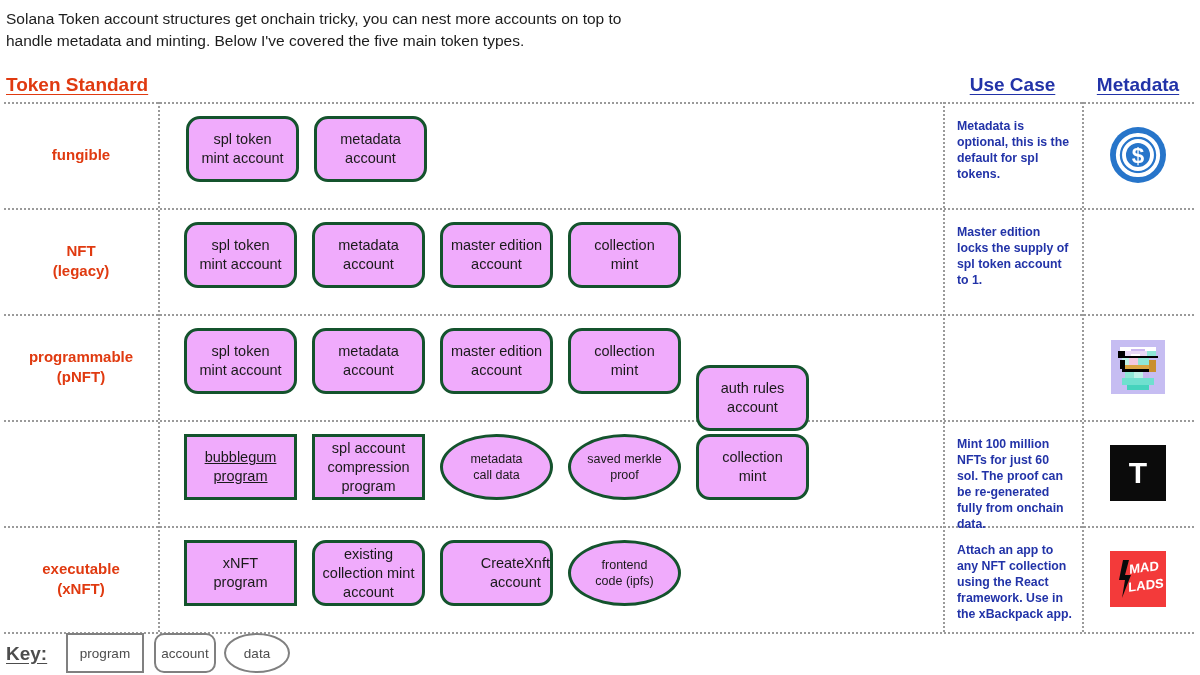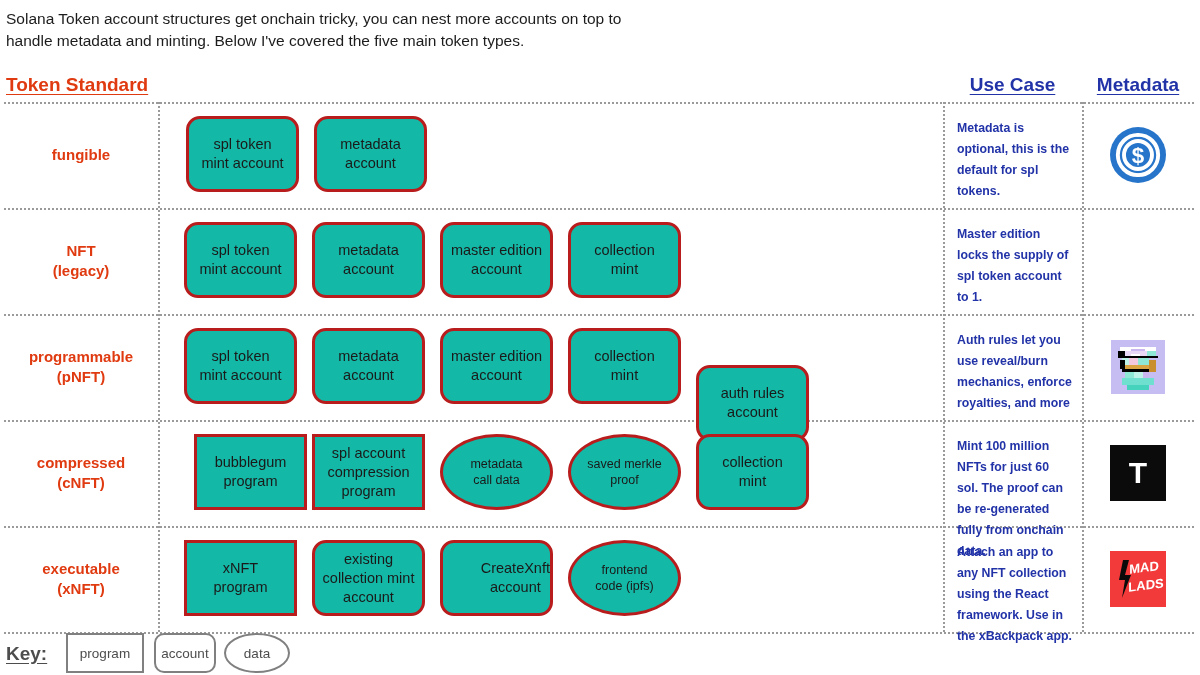--- a/index.html
+++ b/index.html
@@ -40,35 +40,35 @@
   .label{
     position:absolute;left:0;top:0;width:154px;height:106px;
     display:flex;align-items:center;justify-content:center;
     text-align:center;color:#e03a10;font-weight:bold;font-size:15px;
     line-height:20px;
   }
 
   
   .shapes{position:absolute;left:158px;top:0;height:106px;}
   .node{
-    position:absolute;top:14px;height:76px;
-    border:3px solid #b91c1c;background:#14b8a6;
+    position:absolute;top:14px;height:66px;
+    border:3px solid #14532d;background:#f0abfc;
     display:flex;align-items:center;justify-content:center;
     text-align:center;font-size:14.5px;line-height:19px;color:#1a1a1a;
     box-sizing:border-box;
   }
   .node.account{border-radius:14px;}
   .node.program{border-radius:0;}
   .node.data{border-radius:50%;font-size:12.5px;line-height:16px;}
 
   
   .usecase{
     position:absolute;left:939px;top:0;width:139px;height:106px;
     padding:16px 10px 0 14px;box-sizing:border-box;
-    color:#2233a8;font-weight:bold;font-size:12.3px;line-height:21px;
+    color:#2233a8;font-weight:bold;font-size:12.3px;line-height:16px;
   }
   
   .example{
     position:absolute;left:1078px;top:0;width:112px;height:106px;
     display:flex;align-items:center;justify-content:center;
   }
 
   
   .logo-usdc{width:56px;height:56px;}
   .logo-pix{width:54px;height:54px;background:#c6bdf2;display:block;}
@@ -182,21 +182,20 @@
         <div class="node account" style="left: 278px; width: 113px;">
           <span>master edition<br>account</span>
         </div>
         <div class="node account" style="left: 406px; width: 113px;">
           <span>collection<br>mint</span>
         </div>
         <div class="node account" style="left: 534px; width: 113px; margin-top: 37px;">
           <span>auth rules<br>account</span>
         </div>
       </div>
-      <div class="usecase">Auth rules let you use reveal/burn mechanics, enforce royalties, and more</div>
       <div class="example">
         <svg viewBox="0 0 24 24" class="logo-pix" shape-rendering="crispEdges">
           <rect width="24" height="24" fill="#c6bdf2"></rect>
           <rect x="4" y="3" width="16" height="2" fill="#ffffff"></rect>
           <rect x="3" y="5" width="3" height="2" fill="#000000"></rect>
           <rect x="6" y="5" width="10" height="2" fill="#e9d8f5"></rect>
           <rect x="16" y="5" width="4" height="2" fill="#8fe7d6"></rect>
           <rect x="3" y="7" width="18" height="1" fill="#000000"></rect>
           <rect x="5" y="8" width="3" height="3" fill="#bff2e8"></rect>
           <rect x="8" y="8" width="4" height="3" fill="#f3c9e0"></rect>
@@ -209,25 +208,22 @@
           <rect x="5" y="17" width="14" height="3" fill="#6fe0cf"></rect>
           <rect x="7" y="20" width="10" height="2" fill="#45d3bd"></rect>
           <rect x="17" y="9" width="3" height="5" fill="#c98f2e"></rect>
           <rect x="4" y="9" width="2" height="4" fill="#000000"></rect>
           <rect x="9" y="6" width="4" height="1" fill="#ffffff"></rect>
           <rect x="9" y="4" width="6" height="1" fill="#cbb7f0"></rect>
         </svg>
       </div>
     </div>
     <div class="row" style="top: 318px;">
-      <div class="label">
-        <div>compressed<br>(cNFT)</div>
-      </div>
-      <div class="shapes" style="width: 780px;">
-        <div class="node program" style="left: 32px; width: 113px;">
+      <div class="shapes" style="width: 780px;">
+        <div class="node program" style="left: 22px; width: 113px; text-decoration: underline;">
           <span>bubblegum<br>program</span>
         </div>
         <div class="node program" style="left: 150px; width: 113px;">
           <span>spl account<br>compression<br>program</span>
         </div>
         <div class="node data" style="left: 278px; width: 113px;">
           <span>metadata<br>call data</span>
         </div>
         <div class="node data" style="left: 406px; width: 113px; align-items: center;">
           <span>saved merkle<br>proof</span>

